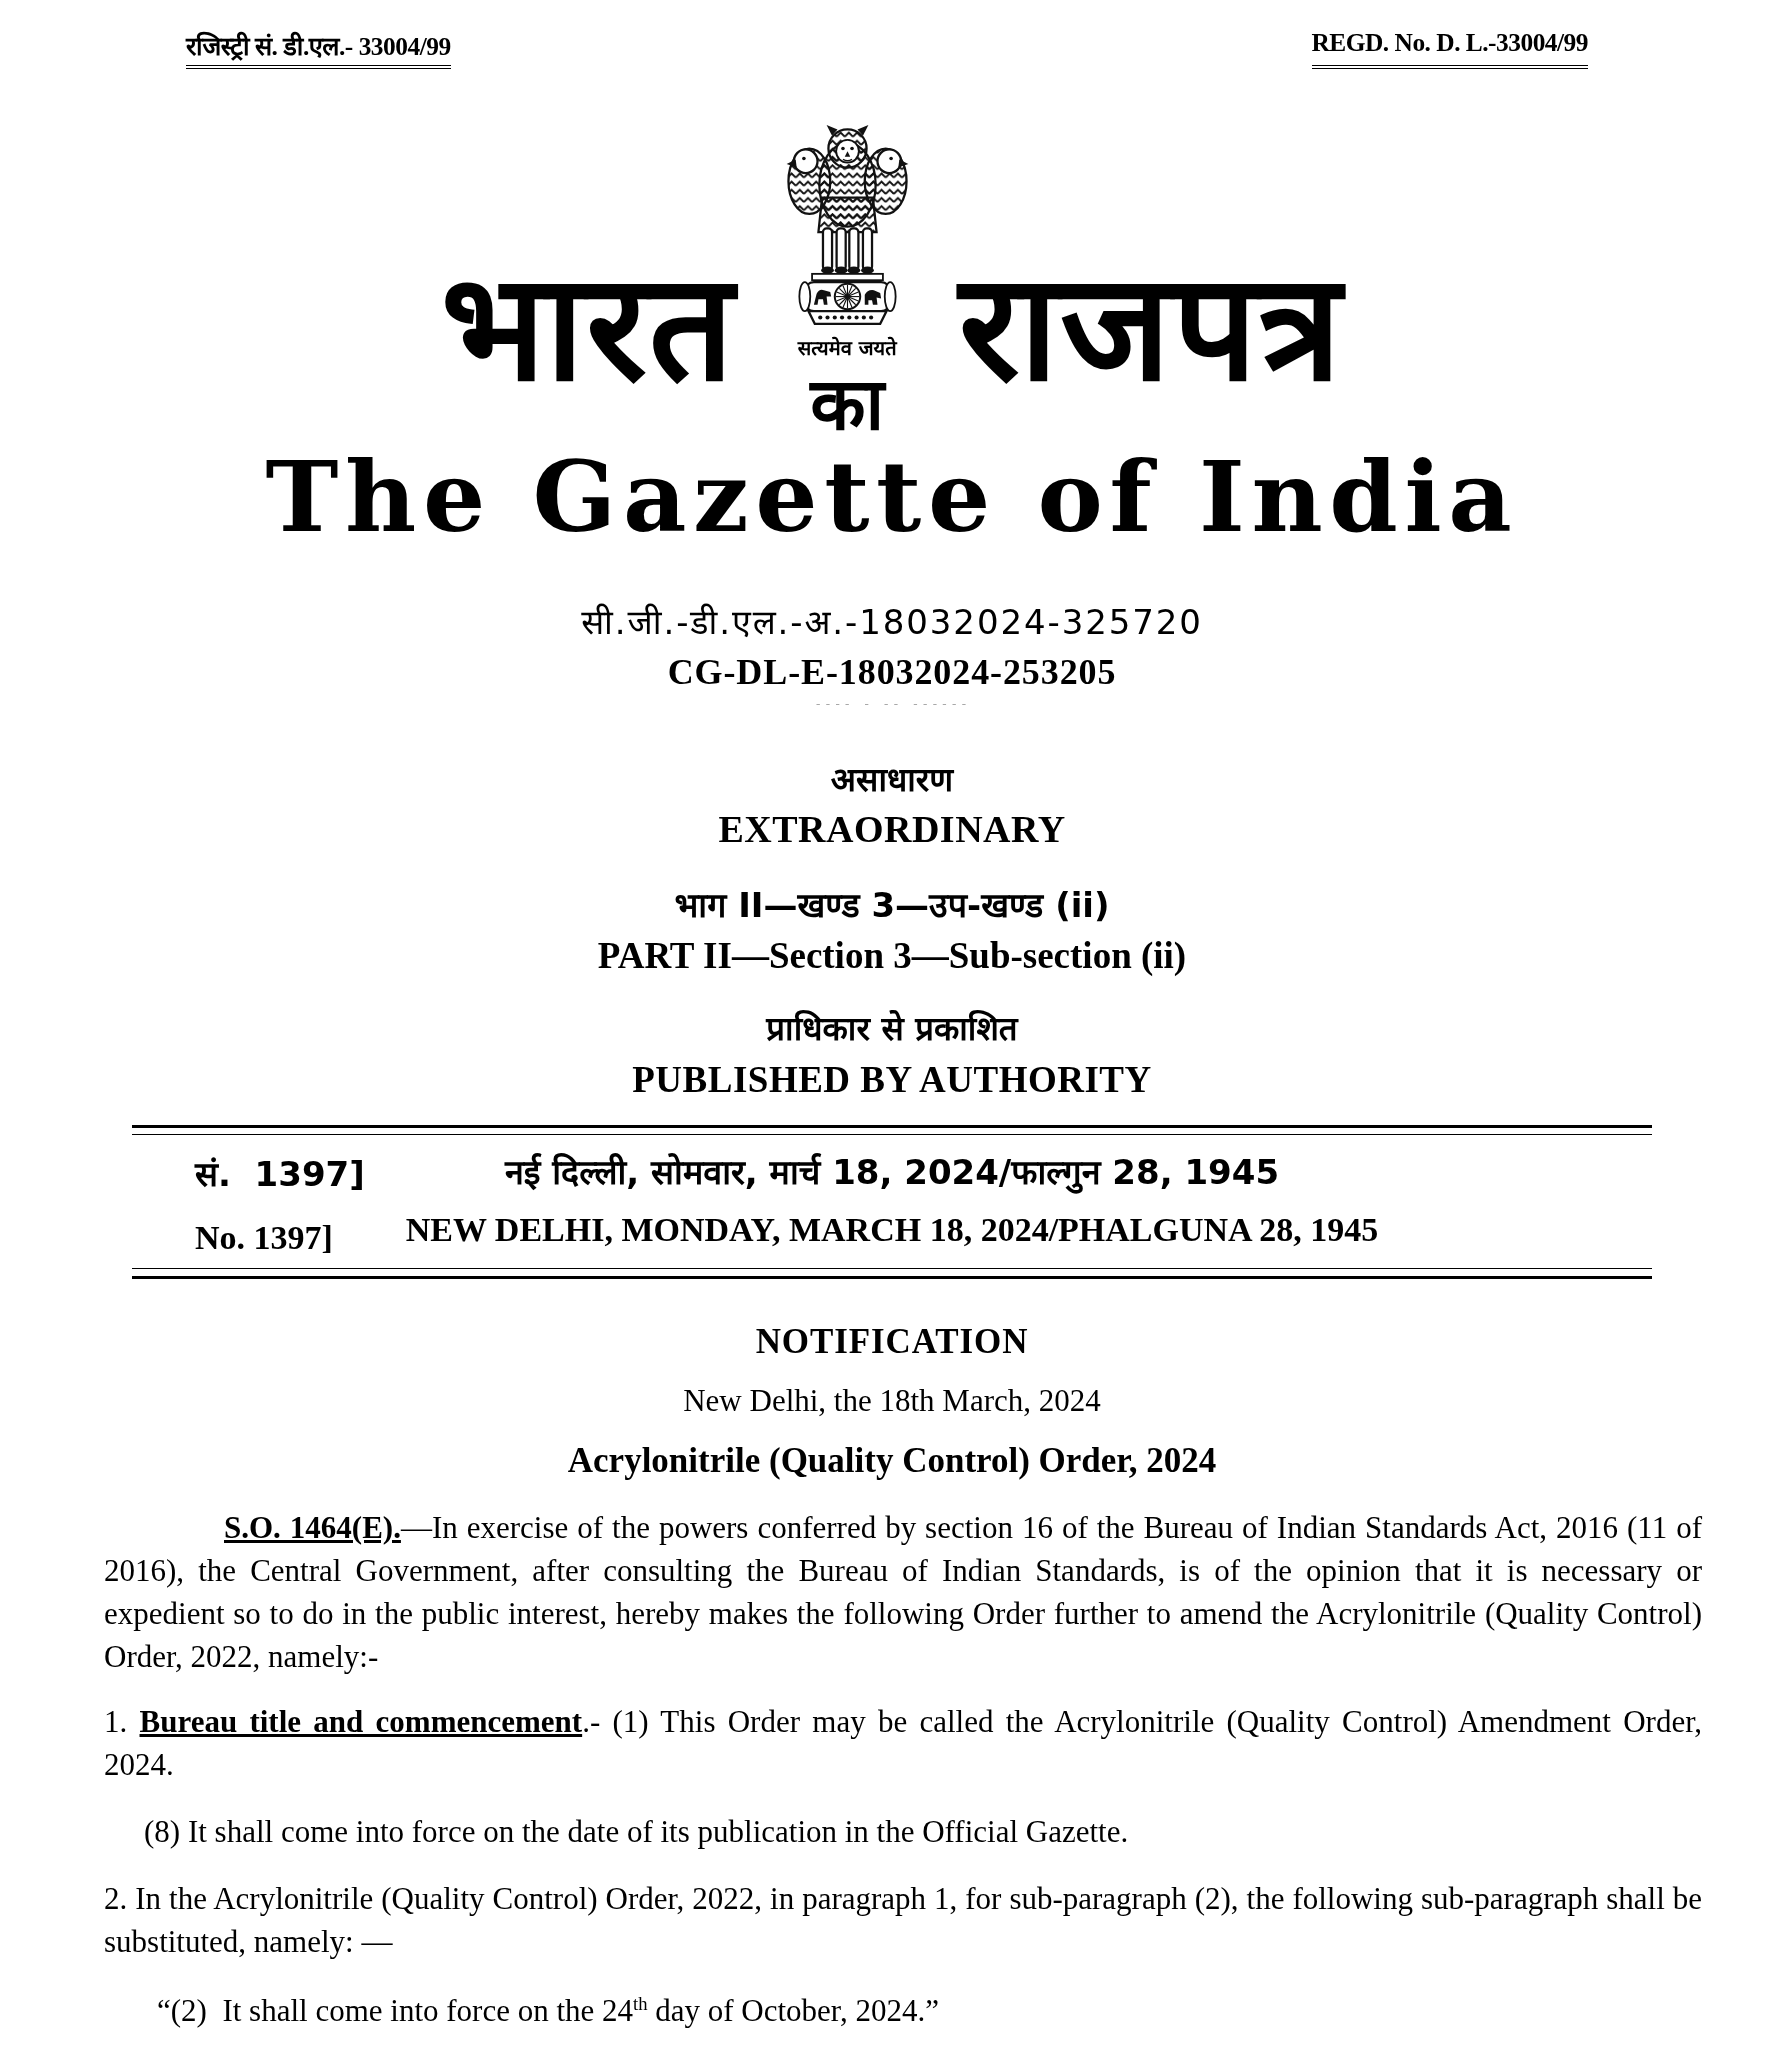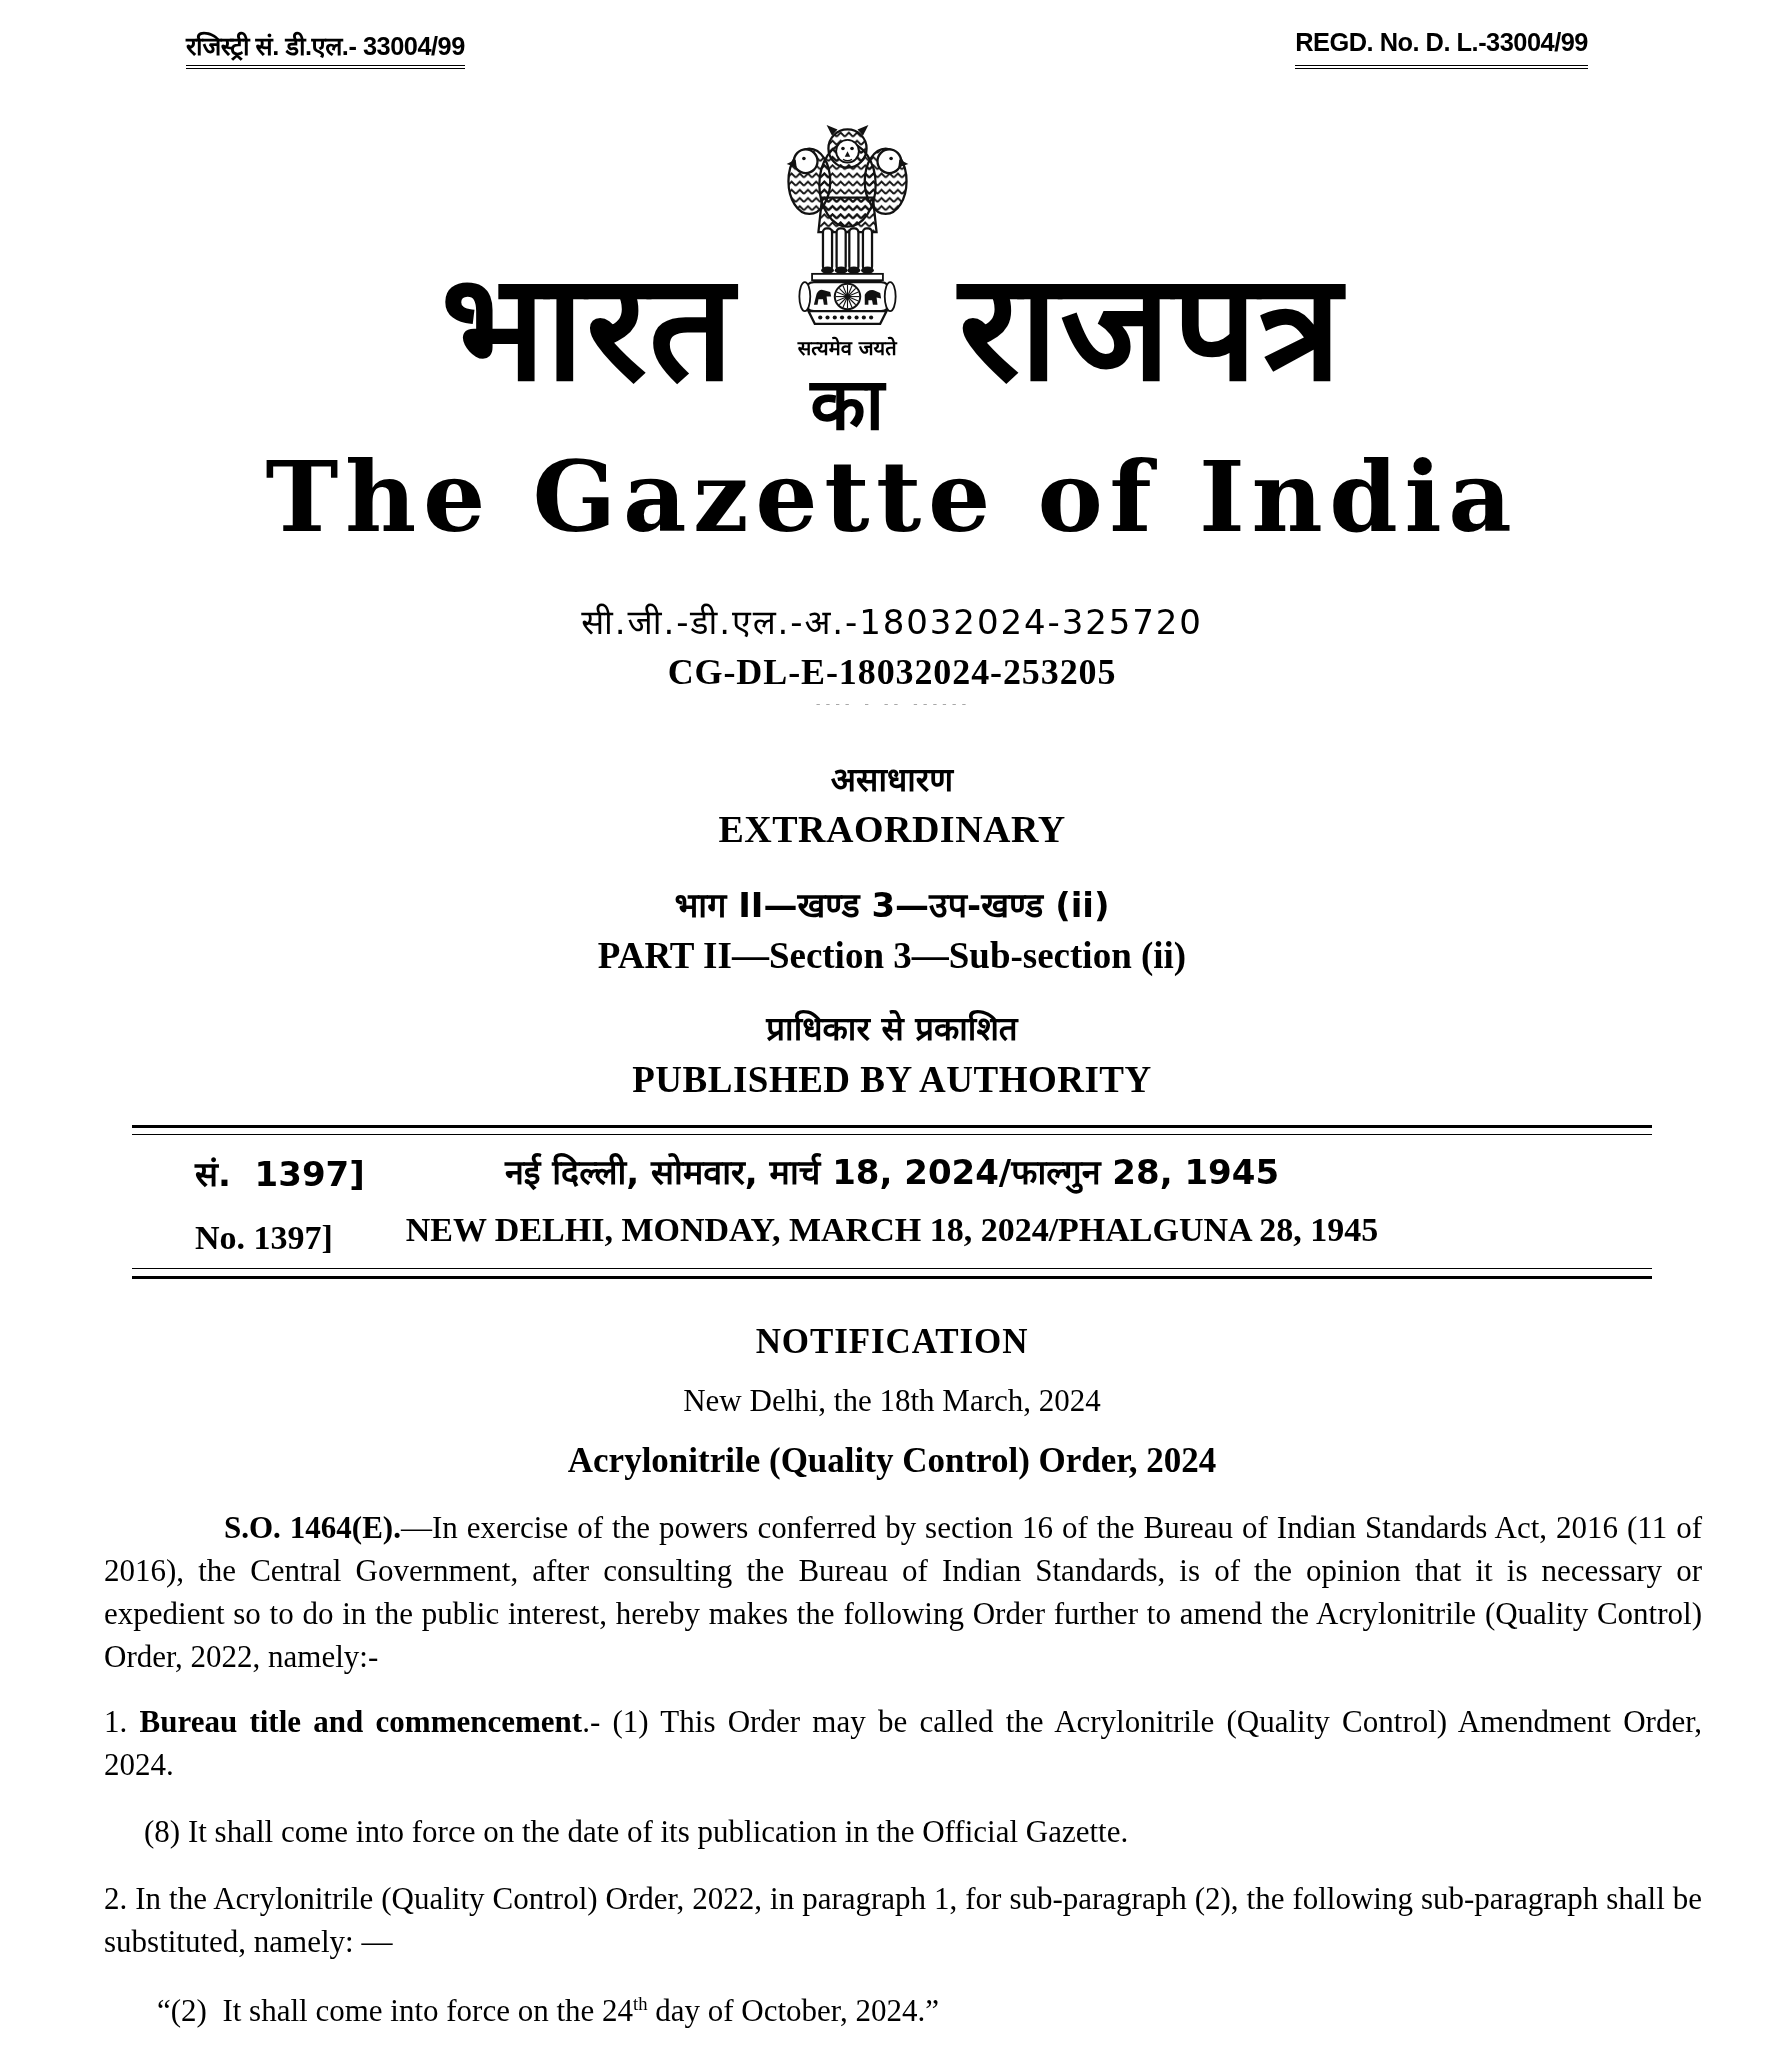--- a/index.html
+++ b/index.html
@@ -6,21 +6,21 @@
   html,body { background:#ffffff; }
   .page {
     position:relative; width:1784px; height:2072px; margin:0 auto;
     background:#ffffff; color:#000; overflow:hidden;
     font-family:"Liberation Serif", serif;
   }
 
   
   .top-row { display:flex; justify-content:space-between; padding:28px 196px 0 186px; }
   .top-row .reg {
-    font-family:Liberation Sans, sans-serif;
+    font-family:Liberation Serif, serif;
     font-weight:bold; font-size:25.4px; letter-spacing:-0.5px;
     border-bottom:4.7px double #000; padding-bottom:2.8px; white-space:nowrap;
   }
 
   
   .masthead { margin-top:45px; display:flex; justify-content:center; align-items:flex-end; gap:15px; }
   .mast-side {
     font-family:"DejaVu Sans","Liberation Sans",sans-serif;
     font-weight:bold; font-size:149px; line-height:1; margin-bottom:38px; letter-spacing:1.9px;
   }
@@ -63,21 +63,21 @@
   
   .body { margin:26px 82px 0 104px; font-size:31px; line-height:1.38; text-align:justify; }
   .body p { margin:0; }
   p.so     { text-indent:120px; }
   p.p1     { margin-top:22.6px; }
   p.p1sub  { margin-top:24.5px; padding-left:40px; }
   p.p2     { margin-top:24.5px; }
   p.quote  { margin-top:26px; padding-left:53px; text-align:left; }
   p.fileno { margin-top:34px; text-align:right; }
   sup { font-size:0.6em; vertical-align:super; line-height:0; }
-  b { font-weight:bold; }
+  b { font-weight:bold;text-decoration:underline; }
 </style>
 </head>
 <body>
 
 <div class="page">
 
   <div class="top-row">
     <span class="reg">रजिस्ट्री सं. डी.एल.- 33004/99</span>
     <span class="reg">REGD. No. D. L.-33004/99</span>
   </div>

